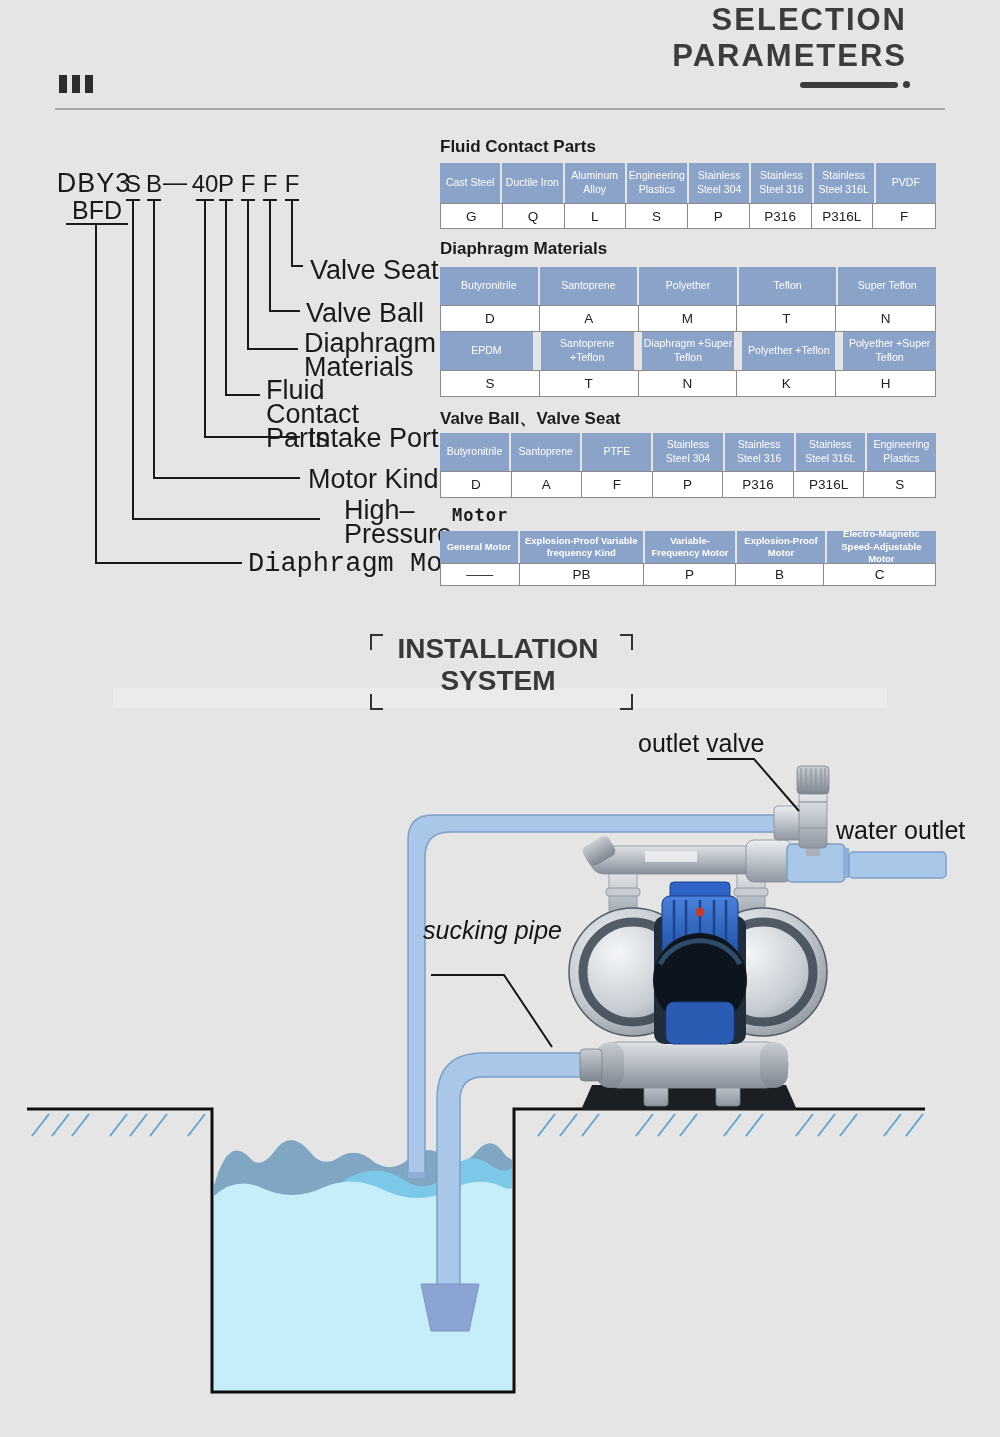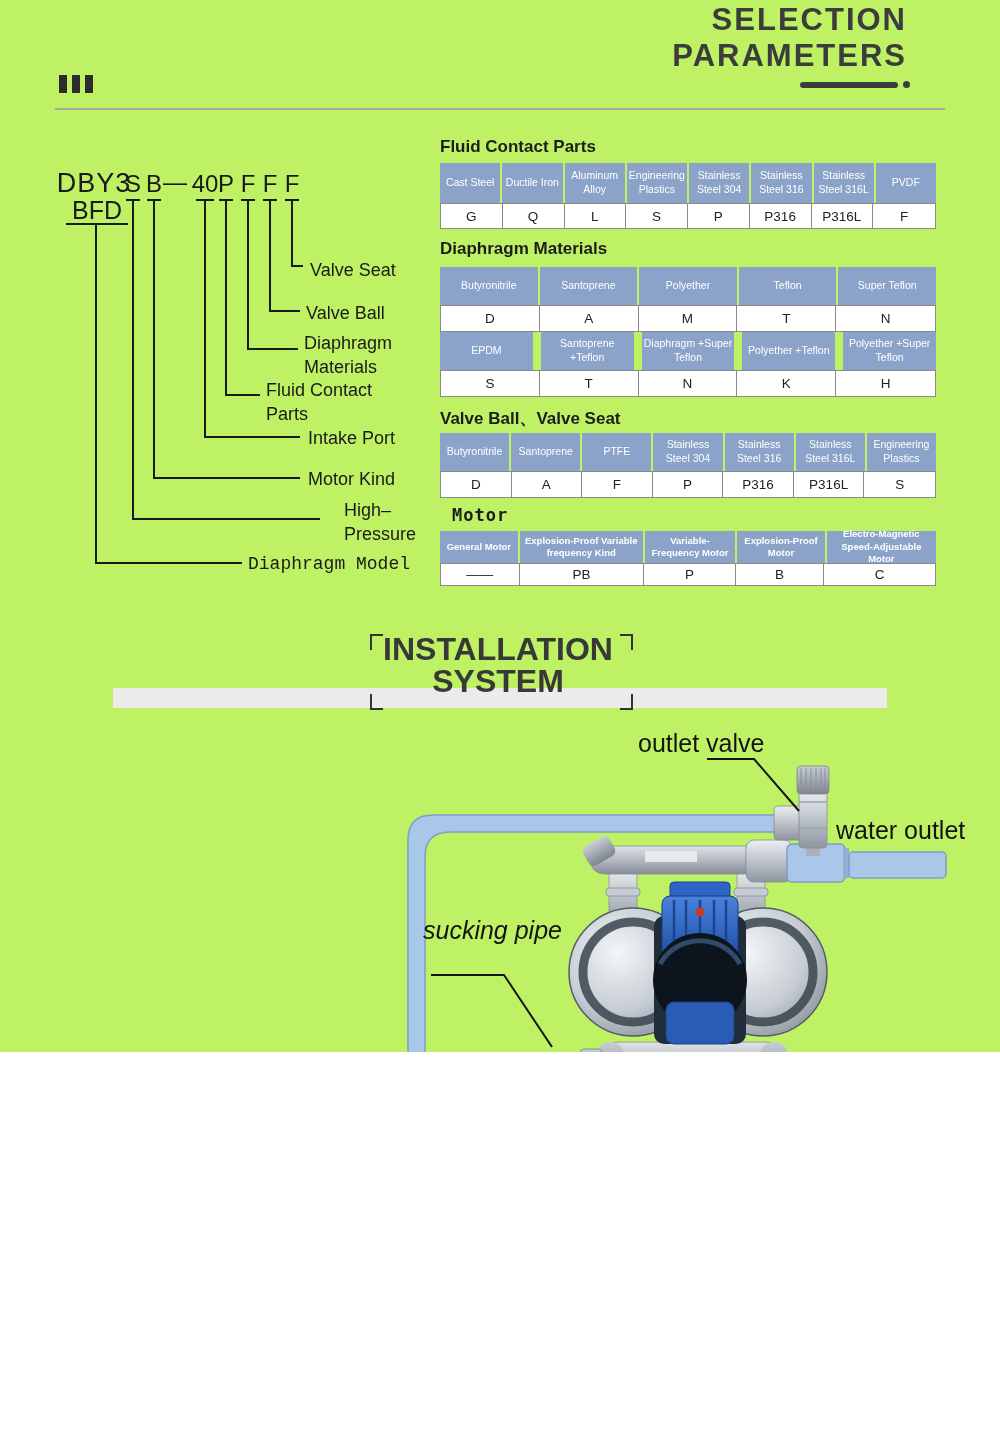--- a/index.html
+++ b/index.html
@@ -1,33 +1,33 @@
 <!DOCTYPE html>
 <html><head>
 <meta charset="utf-8">
 <style>
   * { margin:0; padding:0; box-sizing:border-box; }
   html,body { background:#ffffff; }
   body { font-family:"Liberation Sans", sans-serif; }
-  #canvas { position:relative; width:1000px; height:1052px; background:#bef264; overflow:hidden; }
+  #canvas { position:relative; width:1000px; height:1437px; background:#e5e5e5; overflow:hidden; }
 
   
   .bars-icon { position:absolute; left:59px; top:75px; display:flex; gap:5px; }
   .bars-icon span { width:8px; height:18px; background:#2d2d2d; display:block; }
   .main-title { position:absolute; top:2px; right:93px; text-align:right;
     font-size:31px; font-weight:bold; letter-spacing:2px; color:#3c3c3c; line-height:36px; }
   .title-rule { position:absolute; top:81px; left:800px; display:flex; align-items:center; gap:5px; }
   .title-rule .dash { width:98px; height:6px; background:#3c3c3c; border-radius:3px; }
   .title-rule .dot { width:7px; height:7px; background:#3c3c3c; border-radius:50%; }
   .top-divider { position:absolute; left:55px; top:108px; width:890px; height:2px; background:#a9a9a9; }
 
   
   #code-svg { position:absolute; left:0; top:0; }
   #code-svg text { font-family:"Liberation Sans", sans-serif; fill:#1a1a1a; }
-  .code-label { position:absolute; font-size:18px; line-height:24px; color:#1a1a1a; }
+  .code-label { position:absolute; font-size:27px; line-height:24px; color:#1a1a1a; }
   .lbl-0 { left:310px; top:258px; white-space:nowrap; }
   .lbl-1 { left:306px; top:301px; white-space:nowrap; }
   .lbl-2 { left:304px; top:331px; width:118px; }
   .lbl-3 { left:266px; top:378px; width:138px; }
   .lbl-4 { left:308px; top:426px; white-space:nowrap; }
   .lbl-5 { left:308px; top:467px; white-space:nowrap; }
   .lbl-6 { left:344px; top:498px; width:92px; }
   .lbl-7 { left:248px; top:552px; white-space:nowrap;font-family:Liberation Mono, monospace; }
 
   
@@ -46,21 +46,21 @@
   #tbl-diaphragm-materials .hcell { height:38px; }
   #tbl-diaphragm-materials .vcell { height:25px; }
   #tbl-valve .hcell { height:38px; }
   #tbl-valve .vcell { height:25px; }
   #tbl-motor .hcell { height:32px; font-size:9.5px; font-weight:bold; }
   #tbl-motor .vcell { height:21px; }
 
   
   .gray-band { position:absolute; left:113px; top:688px; width:774px; height:20px; background:#ebebeb; }
   .install-title { position:absolute; left:360px; top:633px; width:276px; text-align:center;
-    font-size:32px; font-weight:bold; color:#383838; line-height:32px; z-index:3; }
+    font-size:28px; font-weight:bold; color:#383838; line-height:32px; z-index:3; }
   .bracket { position:absolute; width:13px; height:16px; z-index:3; }
   .br-tl { left:370px; top:634px; border-left:2px solid #333; border-top:2px solid #333; }
   .br-tr { left:620px; top:634px; border-right:2px solid #333; border-top:2px solid #333; }
   .br-bl { left:370px; top:694px; border-left:2px solid #333; border-bottom:2px solid #333; }
   .br-br { left:620px; top:694px; border-right:2px solid #333; border-bottom:2px solid #333; }
 
   
   #install-svg { position:absolute; left:0; top:700px; z-index:2; }
   .diagram-label { position:absolute; font-size:25px; color:#141414; z-index:4; white-space:nowrap; }
   .lbl-safety { left:638px; top:729px; }

